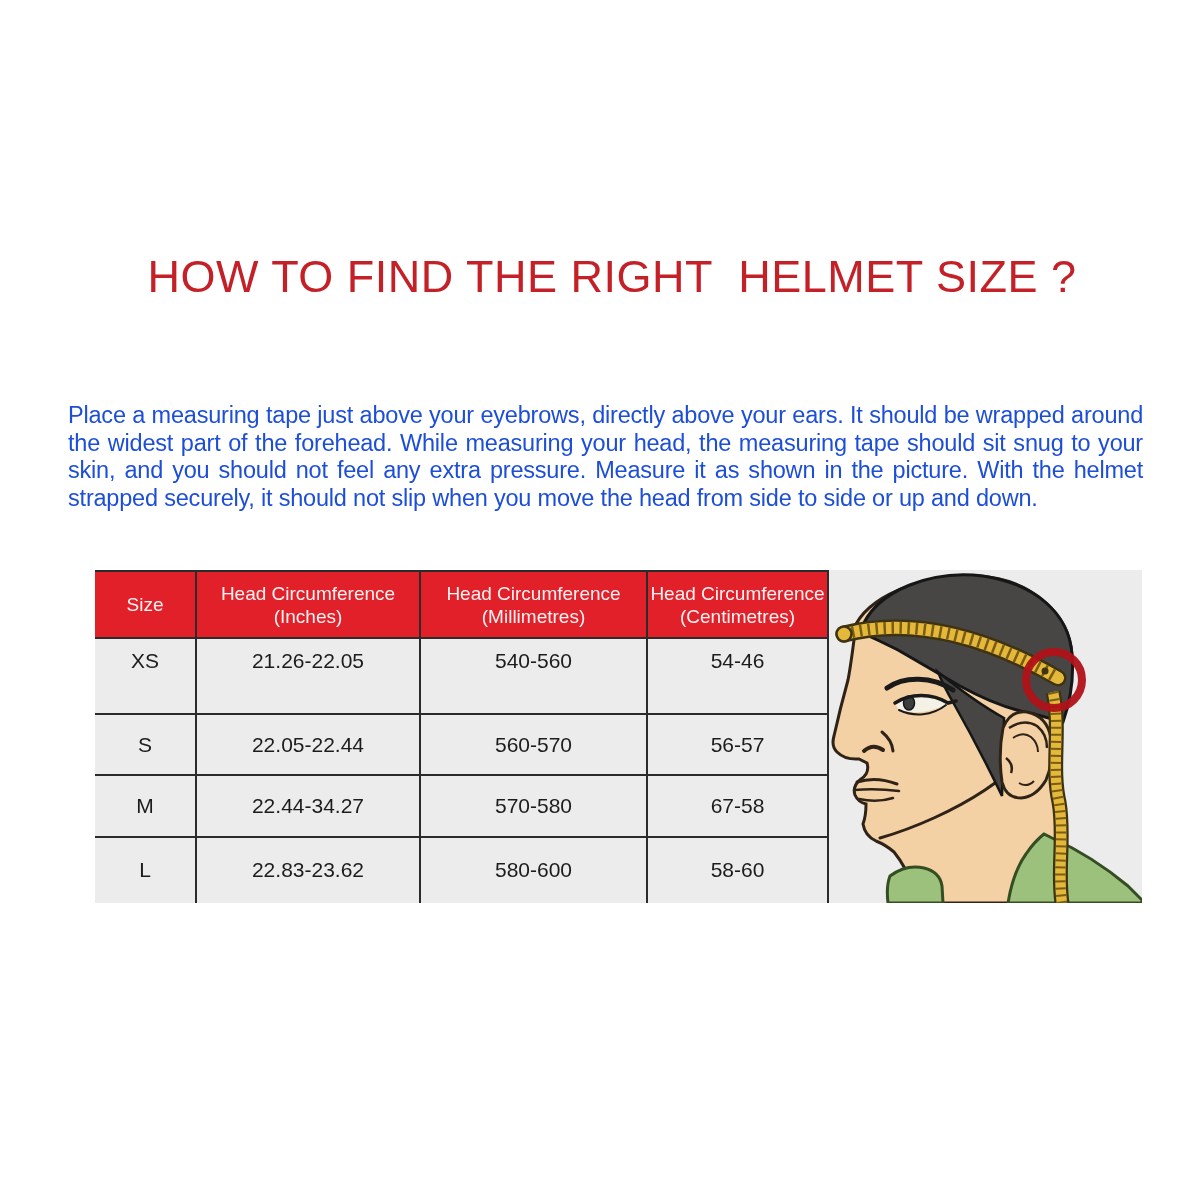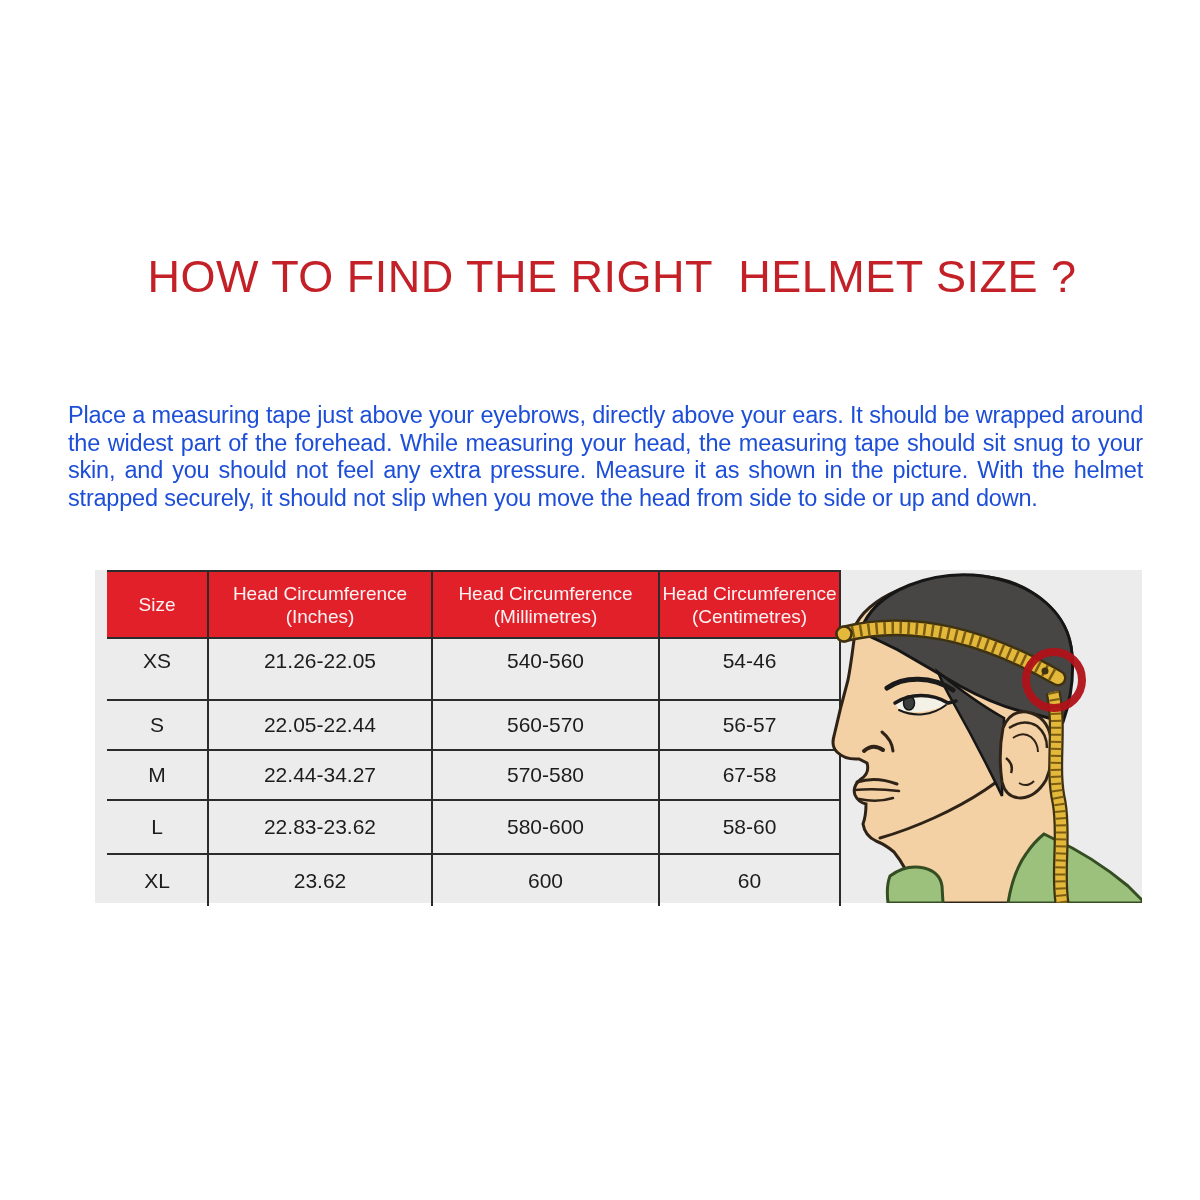--- a/index.html
+++ b/index.html
@@ -15,21 +15,21 @@
   .instructions{
     position:absolute;top:386px;left:52px;width:1075px;margin:16px;
     font-size:23.5px;line-height:27.5px;color:#1d4ed8;text-align:justify;
     letter-spacing:-0.2px;
   }
   .band{
     position:absolute;left:95px;top:570px;width:1047px;height:333px;
     background:#ececec;
   }
   table.size-table{
-    position:absolute;left:12px;top:0;width:733px;height:333px;
+    position:absolute;left:0;top:0;width:733px;height:333px;
     border-collapse:collapse;table-layout:fixed;
   }
   table.size-table th,table.size-table td{
     padding:0;text-align:center;vertical-align:middle;
     border-left:2px solid #2b2b2b;
   }
   table.size-table th:first-child,table.size-table td:first-child{border-left:none;}
   table.size-table th:last-child,table.size-table td:last-child{border-right:2px solid #2b2b2b;}
   table.size-table thead th{
     background:#e2202a;color:#fbf3f3;font-weight:400;font-size:19px;
@@ -102,26 +102,20 @@
             <td>22.44-34.27</td>
             <td>570-580</td>
             <td>67-58</td>
           </tr>
           <tr>
             <td>L</td>
             <td>22.83-23.62</td>
             <td>580-600</td>
             <td>58-60</td>
           </tr>
-          <tr>
-            <td>XL</td>
-            <td>23.62</td>
-            <td>600</td>
-            <td>60</td>
-          </tr>
         </tbody>
     </table>
 
     <svg class="illustration" viewBox="0 0 322 333" aria-hidden="true">
 
       <path d="M36,54 C33,78 31,95 28,110 C23,128 18,148 14,166 Q11,176 17,182 Q25,190 39,189 L47,193 Q50,203 41,209 Q32,216 35,225 Q38,232 46,234 Q46,246 43,254 Q45,266 56,271 Q66,275 74,282 Q86,297 92,315 L95,333 L230,333 L228,298 Q238,278 240,252 L237,155 L252,86 C250,40 205,8 158,6 C115,4 55,20 36,54 Z" fill="#f3d1a4" stroke="#2f2318" stroke-width="3"></path>
 
       <path d="M60,268 C95,258 135,240 165,220 Q184,207 196,197" fill="none" stroke="#2f2318" stroke-width="3" stroke-linecap="round"></path>
 
       <path d="M40,62 C55,18 115,0 163,6 C216,14 249,44 252,84 Q255,118 243,152 L214,144 Q180,138 140,116 Q102,94 78,80 Q58,70 40,62 Z" fill="#474644" stroke="#161616" stroke-width="3"></path>

